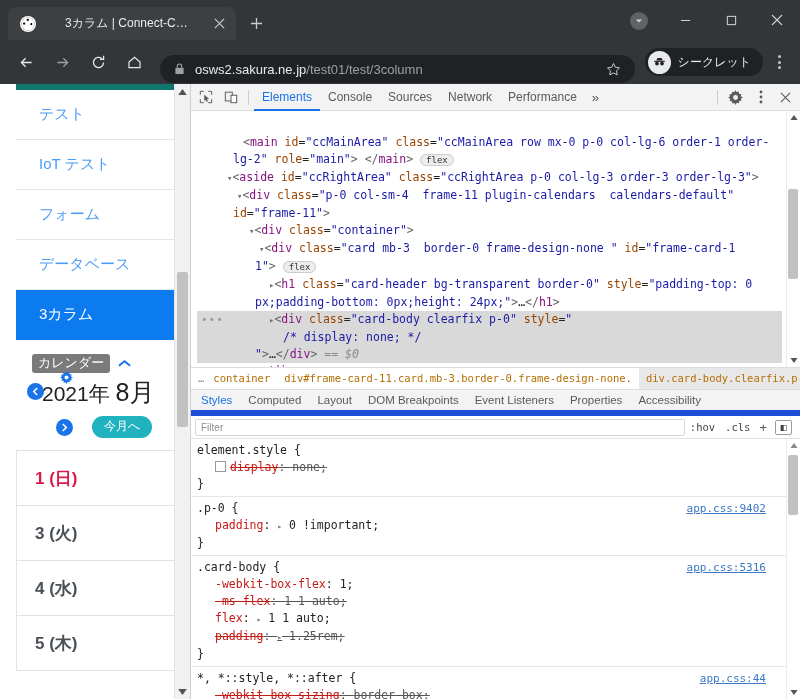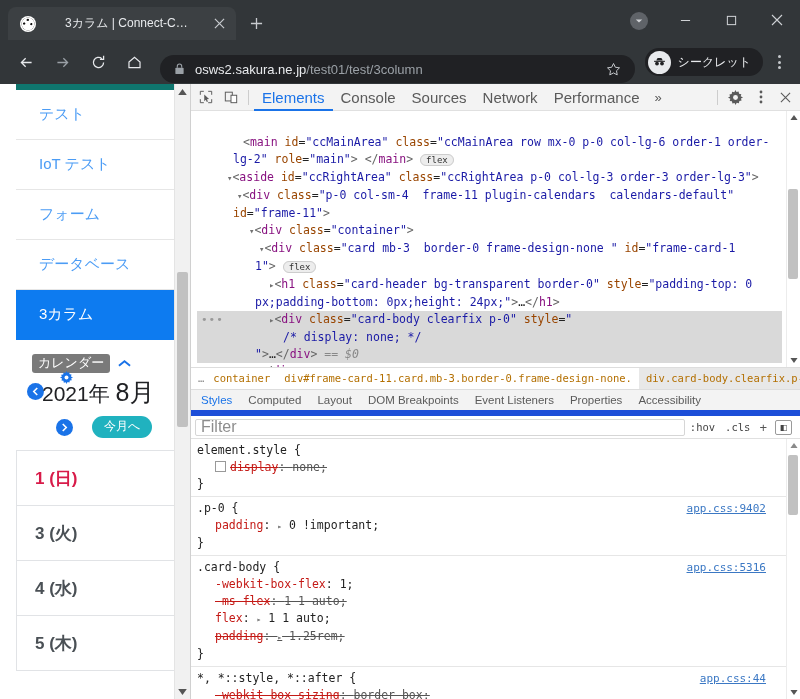--- a/index.html
+++ b/index.html
@@ -85,21 +85,21 @@
   .page-sb{position:absolute;right:0;top:0;width:15px;height:100%;background:#f1f1f1;border-left:1px solid #e4e4e4;}
   .page-sb .arrow{height:15px;display:flex;align-items:center;justify-content:center;color:#555;}
   .page-sb .arrow.bot{position:absolute;bottom:0;left:0;right:0;}
   .page-sb .thumb{position:absolute;left:2px;width:11px;top:188px;height:155px;background:#c1c1c1;border-radius:2px;}
 
   
   .devtools{flex:1;display:flex;flex-direction:column;background:#fff;border-left:1px solid #d0d0d0;min-width:0;}
   .dt-tabbar{height:27px;display:flex;align-items:center;border-bottom:1px solid #e0e0e0;background:#f3f3f3;padding:0 2px;box-sizing:border-box;}
   .dt-icon{width:25px;height:25px;display:flex;align-items:center;justify-content:center;color:#5a5a5a;flex:0 0 25px;}
   .dt-sep{width:1px;height:15px;background:#cdcdcd;margin:0 5px;flex:0 0 1px;}
-  .dt-tab{font-size:15px;color:#5a5a5a;padding:0 8px;height:27px;line-height:27px;white-space:nowrap;}
+  .dt-tab{font-size:12px;color:#5a5a5a;padding:0 8px;height:27px;line-height:27px;white-space:nowrap;}
   .dt-tab.sel{color:#1a73e8;box-shadow:inset 0 -2px 0 #1a73e8;}
   .dt-more{font-size:13px;color:#5a5a5a;padding:0 7px;}
   .dt-right{margin-left:auto;display:flex;align-items:center;}
 
   .dom{flex:0 0 256px;position:relative;overflow:hidden;background:#fff;}
   .dom-code{
     font-family:"DejaVu Sans Mono","Liberation Mono",monospace;font-size:11.5px;line-height:17px;
     color:#222;padding:6px 18px 0 6px;white-space:pre-wrap;word-break:break-word;
   }
   .ln{display:block;}
@@ -124,21 +124,21 @@
   .crumb.dots{color:#8a8a8a;letter-spacing:1px;}
   .crumb.sel{background:#e8e8e8;}
   .crumb .cls{color:#b36f00;}
 
   .panel-tabs{height:26px;display:flex;align-items:center;border-bottom:6px solid #1d4ed8;background:#f3f3f3;padding:0 2px;box-sizing:border-box;overflow:hidden;}
   .ptab{font-size:11.5px;color:#5a5a5a;padding:0 8px;height:26px;line-height:26px;white-space:nowrap;}
   .ptab.sel{color:#1a73e8;box-shadow:inset 0 -2px 0 #1a73e8;}
 
   .filterbar{height:23px;display:flex;align-items:center;border-bottom:1px solid #e0e0e0;background:#fff;padding:0 4px;box-sizing:border-box;}
   .filterbox{flex:1;height:17px;border:1px solid #d6d6d6;border-radius:2px;display:flex;align-items:center;padding:0 5px;box-sizing:border-box;min-width:0;}
-  .filterph{font-size:16px;color:#8d8d8d;}
+  .filterph{font-size:10px;color:#8d8d8d;}
   .fbtn{font-size:10.5px;color:#444;padding:0 5px;font-family:"DejaVu Sans Mono",monospace;white-space:nowrap;}
   .plusb{font-size:13px;color:#555;padding:0 4px;}
   .sqb{width:15px;height:13px;border:1px solid #9a9a9a;border-radius:2px;display:flex;align-items:center;justify-content:center;font-size:8px;color:#444;margin:0 4px;}
 
   .styles{flex:1;position:relative;overflow:hidden;background:#fff;}
   .rules{font-family:"DejaVu Sans Mono","Liberation Mono",monospace;font-size:11.5px;line-height:17px;color:#222;padding-right:14px;}
   .rule{border-bottom:1px solid #e6e6e6;padding:3px 0 3px 6px;position:relative;}
   .rule .src{position:absolute;right:20px;top:3px;color:#3b78c4;text-decoration:underline;font-size:11px;}
   .sel-txt{color:#222;}
   .prop{color:#c41a16;}

